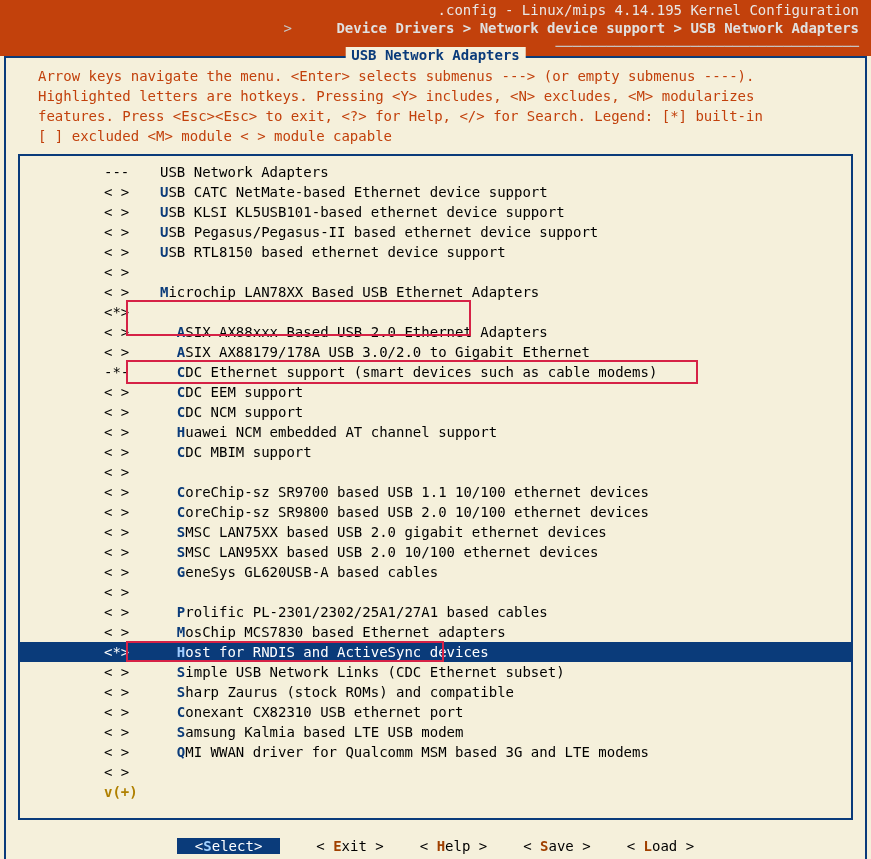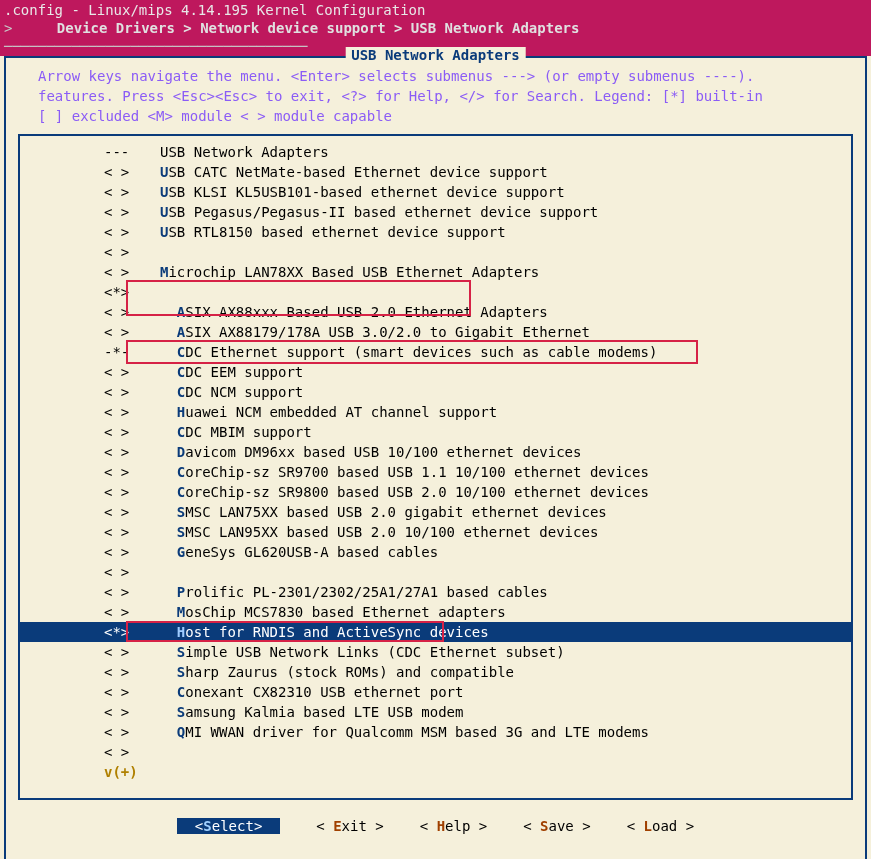--- a/index.html
+++ b/index.html
@@ -6,24 +6,25 @@
   body {
     font-family: "DejaVu Sans Mono", "Courier New", monospace;
     font-size: 14px;
     background: #f5f0db;
     color: #000;
     width: 871px;
     height: 859px;
     overflow: hidden;
   }
   .topbar {
-    background: #be185d;
+    background: #c2410c;
     color: #e8e8e8;
-    padding: 1px 4px;
+    padding: 1px 12px;
     line-height: 18px;
+    text-align: right;
   }
   .breadcrumb {
     color: #c8c8c8;
   }
   .breadcrumb .hot { color: #e0e0e0; margin-left: 36px; }
   .main {
     background: #f5f0db;
     padding: 0;
   }
   .outer {
@@ -38,21 +39,21 @@
     top: -11px;
     left: 50%;
     transform: translateX(-50%);
     background: #f5f0db;
     padding: 0 6px;
     color: #0a3b7a;
     font-weight: bold;
   }
   .help {
     padding: 4px 24px 8px 24px;
-    color: #8b5cf6;
+    color: #c2410c;
     line-height: 20px;
   }
   .listbox {
     border: 2px solid #0a3b7a;
     margin: 0 4px 0 4px;
     padding: 6px 0 8px 0;
     height: 666px;
     overflow: hidden;
   }
   .row {
@@ -111,41 +112,42 @@
     <span>  &gt; </span><span class="hot">Device Drivers &gt; Network device support &gt; USB Network Adapters </span><span>────────────────────────────────────</span>
   </div>
 </div>
 
 <div class="main">
   <div class="outer">
     <div class="section-title">USB Network Adapters</div>
 
     <div class="help" id="help">
         <div>Arrow keys navigate the menu.  &lt;Enter&gt; selects submenus ---&gt; (or empty submenus ----).</div>
+        <div>Highlighted letters are hotkeys.  Pressing &lt;Y&gt; includes, &lt;N&gt; excludes, &lt;M&gt; modularizes</div>
         <div>features.  Press &lt;Esc&gt;&lt;Esc&gt; to exit, &lt;?&gt; for Help, &lt;/&gt; for Search.  Legend: [*] built-in</div>
         <div>[ ] excluded  &lt;M&gt; module  &lt; &gt; module capable</div>
       </div>
 
     <div class="listbox" id="listbox" style="position:relative;">
         <div class="row header"><span class="bracket">---   </span><span class="label">USB Network Adapters</span></div>
         <div class="row"><span class="bracket">&lt; &gt;   </span><span class="label"><span class="hot">U</span>SB CATC NetMate-based Ethernet device support</span></div>
         <div class="row"><span class="bracket">&lt; &gt;   </span><span class="label"><span class="hot">U</span>SB KLSI KL5USB101-based ethernet device support</span></div>
         <div class="row"><span class="bracket">&lt; &gt;   </span><span class="label"><span class="hot">U</span>SB Pegasus/Pegasus-II based ethernet device support</span></div>
         <div class="row"><span class="bracket">&lt; &gt;   </span><span class="label"><span class="hot">U</span>SB RTL8150 based ethernet device support</span></div>
         <div class="row"><span class="bracket">&lt; &gt;   </span></div>
         <div class="row"><span class="bracket">&lt; &gt;   </span><span class="label"><span class="hot">M</span>icrochip LAN78XX Based USB Ethernet Adapters</span></div>
         <div class="row"><span class="bracket">&lt;*&gt;   </span></div>
         <div class="row"><span class="bracket">&lt; &gt;   </span><span class="label">  <span class="hot">A</span>SIX AX88xxx Based USB 2.0 Ethernet Adapters</span></div>
         <div class="row"><span class="bracket">&lt; &gt;   </span><span class="label">  <span class="hot">A</span>SIX AX88179/178A USB 3.0/2.0 to Gigabit Ethernet</span></div>
         <div class="row"><span class="bracket">-*-   </span><span class="label">  <span class="hot">C</span>DC Ethernet support (smart devices such as cable modems)</span></div>
         <div class="row"><span class="bracket">&lt; &gt;   </span><span class="label">  <span class="hot">C</span>DC EEM support</span></div>
         <div class="row"><span class="bracket">&lt; &gt;   </span><span class="label">  <span class="hot">C</span>DC NCM support</span></div>
         <div class="row"><span class="bracket">&lt; &gt;   </span><span class="label">  <span class="hot">H</span>uawei NCM embedded AT channel support</span></div>
         <div class="row"><span class="bracket">&lt; &gt;   </span><span class="label">  <span class="hot">C</span>DC MBIM support</span></div>
-        <div class="row"><span class="bracket">&lt; &gt;   </span><span class="label">  <span class="hot">D</span>avicom DM96xx based USB 10/100 ethernet devices</span></div>
+        <div class="row"><span class="bracket">&lt; &gt;   </span></div>
         <div class="row"><span class="bracket">&lt; &gt;   </span><span class="label">  <span class="hot">C</span>oreChip-sz SR9700 based USB 1.1 10/100 ethernet devices</span></div>
         <div class="row"><span class="bracket">&lt; &gt;   </span><span class="label">  <span class="hot">C</span>oreChip-sz SR9800 based USB 2.0 10/100 ethernet devices</span></div>
         <div class="row"><span class="bracket">&lt; &gt;   </span><span class="label">  <span class="hot">S</span>MSC LAN75XX based USB 2.0 gigabit ethernet devices</span></div>
         <div class="row"><span class="bracket">&lt; &gt;   </span><span class="label">  <span class="hot">S</span>MSC LAN95XX based USB 2.0 10/100 ethernet devices</span></div>
         <div class="row"><span class="bracket">&lt; &gt;   </span><span class="label">  <span class="hot">G</span>eneSys GL620USB-A based cables</span></div>
         <div class="row"><span class="bracket">&lt; &gt;   </span></div>
         <div class="row"><span class="bracket">&lt; &gt;   </span><span class="label">  <span class="hot">P</span>rolific PL-2301/2302/25A1/27A1 based cables</span></div>
         <div class="row"><span class="bracket">&lt; &gt;   </span><span class="label">  <span class="hot">M</span>osChip MCS7830 based Ethernet adapters</span></div>
         <div class="row selected"><span class="bracket">&lt;*&gt;   </span><span class="label">  <span class="hot">H</span>ost for RNDIS and ActiveSync devices</span></div>
         <div class="row"><span class="bracket">&lt; &gt;   </span><span class="label">  <span class="hot">S</span>imple USB Network Links (CDC Ethernet subset)</span></div>

